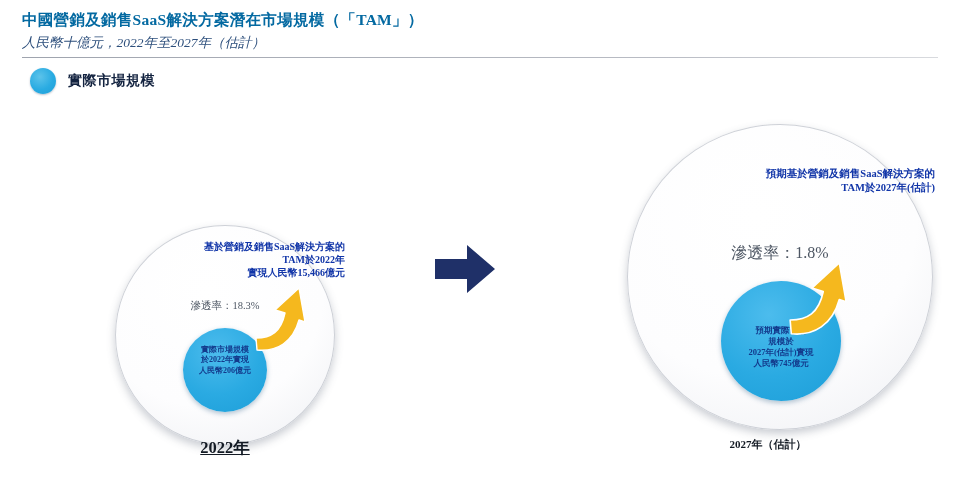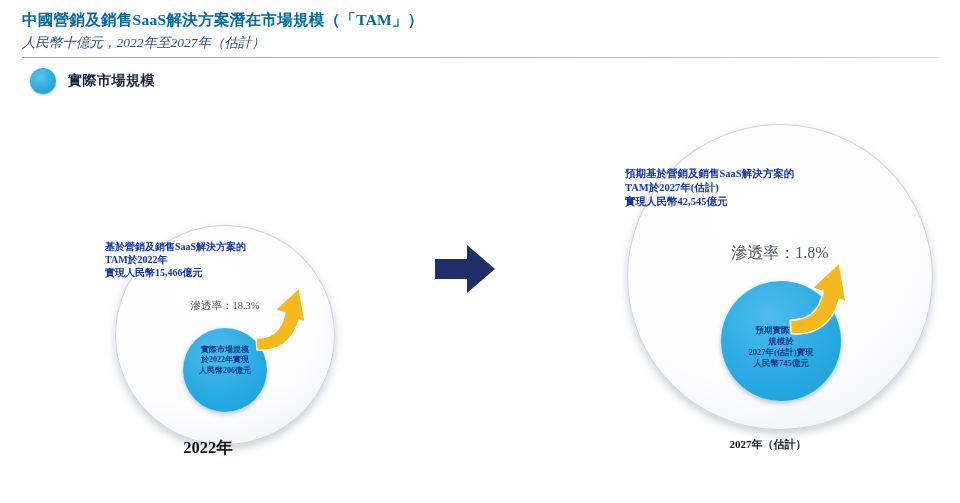--- a/index.html
+++ b/index.html
@@ -54,21 +54,21 @@
     background:radial-gradient(circle at 42% 30%,#ffffff 0%,#fdfdfe 58%,#f2f3f6 86%,#e7e9ee 100%);
     box-shadow:0 4px 9px rgba(80,90,110,.30), inset 0 0 0 1px rgba(190,194,202,.75);
   }
   .inner{
     position:absolute;border-radius:50%;
     background:radial-gradient(circle at 40% 28%,#4cbced 0%,#2aaae2 55%,#1d9ed8 100%);
     box-shadow:0 2px 5px rgba(40,90,130,.35);
   }
 
   .tam-text{
-    position:absolute;text-align:left;color:#1135a8;
+    position:absolute;text-align:right;color:#1135a8;
     font-weight:bold;line-height:1.32;white-space:nowrap;
   }
   .pen-text{
     position:absolute;text-align:center;color:#4d5663;
     font-weight:normal;white-space:nowrap;
   }
   .inner-text{
     position:absolute;text-align:center;color:#133a8c;
     font-weight:bold;line-height:1.30;white-space:nowrap;
   }
@@ -76,21 +76,21 @@
     position:absolute;text-align:center;color:#131a24;
     font-weight:bold;white-space:nowrap;
   }
 
   
   #panel-2022 .outer{left:115px;top:225px;width:220px;height:220px;}
   #panel-2022 .inner{left:183px;top:328px;width:84px;height:84px;}
   #panel-2022 .tam-text{left:105px;top:240px;width:240px;font-size:10px;}
   #panel-2022 .pen-text{left:145px;top:299px;width:160px;font-size:10.5px;}
   #panel-2022 .inner-text{left:180px;top:345px;width:90px;font-size:8px;}
-  #panel-2022 .year-label{left:138px;top:437px;width:140px;font-size:16.5px;}
+  #panel-2022 .year-label{left:155px;top:437px;width:140px;font-size:16.5px;text-decoration:underline;}
   #panel-2022 .curve{position:absolute;left:255px;top:280px;}
 
   
   #panel-2027 .outer{left:627px;top:124px;width:306px;height:306px;}
   #panel-2027 .inner{left:721px;top:281px;width:120px;height:120px;}
   #panel-2027 .tam-text{left:625px;top:167px;width:310px;font-size:10.5px;}
   #panel-2027 .pen-text{left:700px;top:243px;width:160px;font-size:16px;}
   #panel-2027 .inner-text{left:714px;top:325px;width:134px;font-size:8.5px;}
   #panel-2027 .year-label{left:658px;top:437px;width:220px;font-size:11px;}
   #panel-2027 .curve{position:absolute;left:789px;top:252px;}
@@ -145,21 +145,20 @@
     <path d="M0 16 L32 16 L32 2 L60 26 L32 50 L32 36 L0 36 Z" fill="#1F3068"></path>
   </svg>
 
   <div class="panel" id="panel-2027">
     <div class="outer"></div>
     <div class="inner"></div>
 
     <div class="tam-text">
       <div>預期基於營銷及銷售SaaS解決方案的</div>
       <div>TAM於2027年(估計)</div>
-      <div>實現人民幣42,545億元</div>
     </div>
 
     <div class="pen-text">滲透率：1.8%</div>
 
     <div class="inner-text">
       <div>預期實際市場</div>
       <div>規模於</div>
       <div>2027年(估計)實現</div>
       <div>人民幣745億元</div>
     </div>

